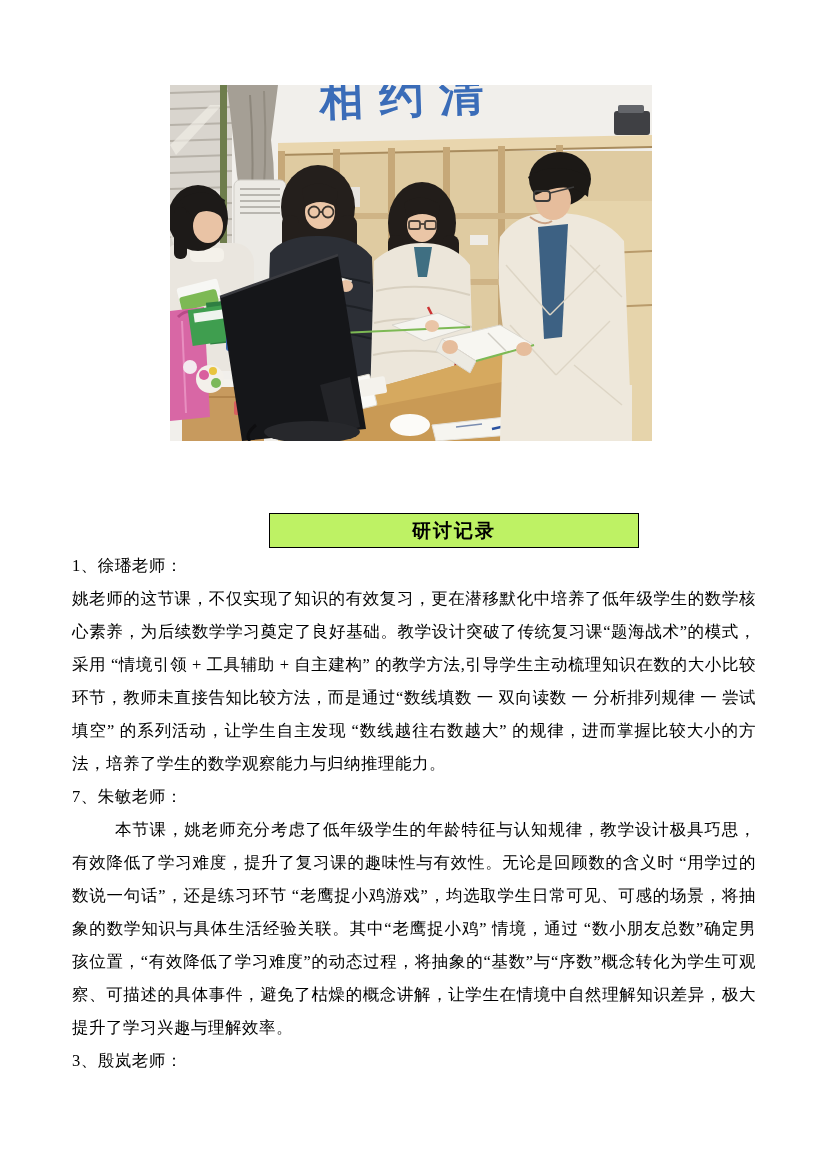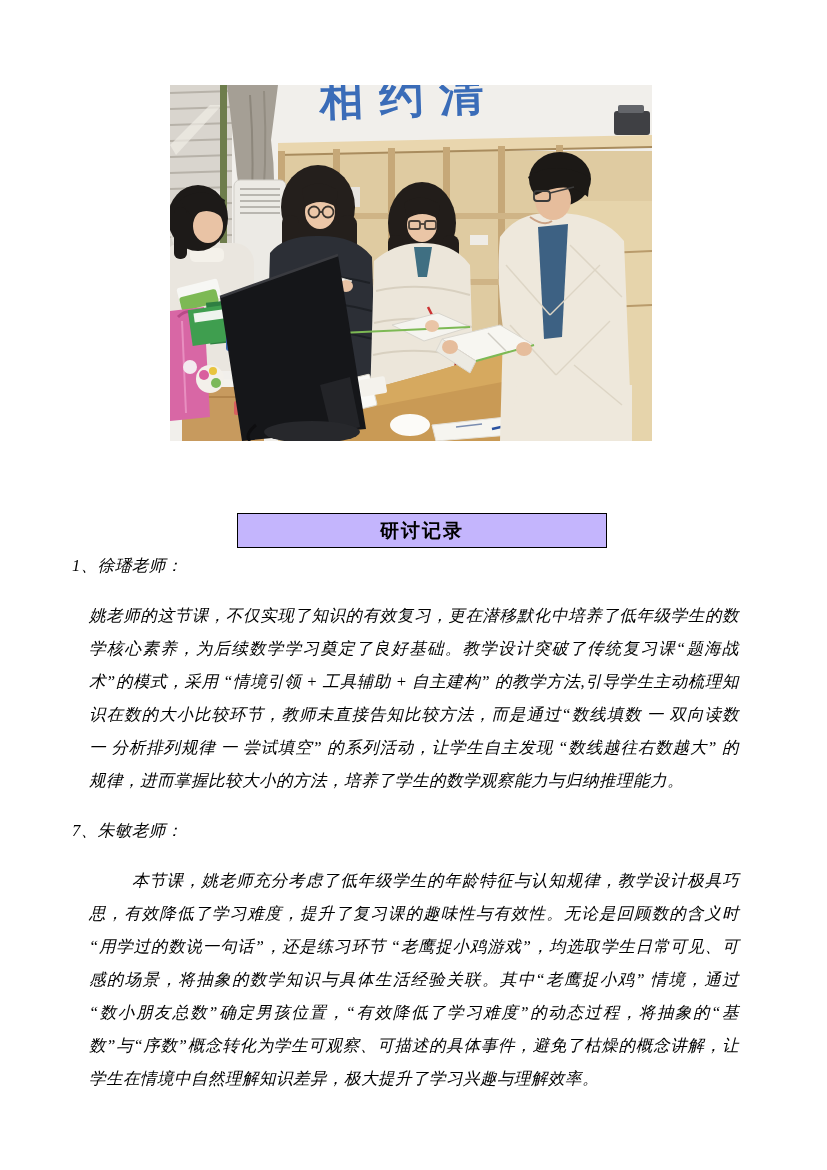--- a/index.html
+++ b/index.html
@@ -21,25 +21,25 @@
     position:absolute;left:237px;top:513px;width:370px;height:35px;
     border:1.5px solid #000;box-sizing:border-box;
     display:flex;align-items:center;justify-content:center;
   }
   .header-box .title{
     font-weight:bold;font-size:19px;letter-spacing:2px;
     font-family:"Liberation Sans","DejaVu Sans",sans-serif;
   }
   .content{
     position:absolute;left:72px;top:549px;width:684px;
-    font-size:16.5px;line-height:33px;letter-spacing:0.5px;font-style:italic;
+    font-size:16.5px;line-height:33px;letter-spacing:0.5px;
   }
   .content .sec-heading{margin:0;}
   .content p{
-    margin:17px;
+    margin:0;
     text-align:justify;
     text-justify:inter-ideograph;
   }
   .content p.indent{text-indent:2.6em;}
 </style>
 </head>
 <body>
 
 <div class="page">
 
@@ -250,28 +250,29 @@
       <g>
         <polygon points="50,212 168,170 196,344 72,356" fill="#151619"></polygon>
         <line x1="50" y1="212" x2="168" y2="170" stroke="#3a3b40" stroke-width="2.5"></line>
         <polygon points="150,300 180,292 190,342 162,350" fill="#232428"></polygon>
         <ellipse cx="142" cy="347" rx="48" ry="11" fill="#27282c"></ellipse>
         <path d="M86,340 Q74,350 80,356" stroke="#0e0e10" stroke-width="3" fill="none"></path>
       </g>
     </svg>
   </div>
 
-  <div class="header-box" style="background: #c4b5fd; border-color: rgb(0, 0, 0);">
+  <div class="header-box" style="background: #bef264; border-color: rgb(0, 0, 0); margin-left: 32px;">
     <span class="title">研讨记录</span>
   </div>
 
   <div class="content">
 
     <div class="sec-heading">1、徐璠老师：</div>
     <p>姚老师的这节课，不仅实现了知识的有效复习，更在潜移默化中培养了低年级学生的数学核心素养，为后续数学学习奠定了良好基础。教学设计突破了传统复习课“题海战术”的模式，采用 “情境引领 + 工具辅助 + 自主建构” 的教学方法,引导学生主动梳理知识在数的大小比较环节，教师未直接告知比较方法，而是通过“数线填数 一 双向读数 一 分析排列规律 一 尝试填空” 的系列活动，让学生自主发现 “数线越往右数越大” 的规律，进而掌握比较大小的方法，培养了学生的数学观察能力与归纳推理能力。</p>
 
     <div class="sec-heading">7、朱敏老师：</div>
     <p class="indent">本节课，姚老师充分考虑了低年级学生的年龄特征与认知规律，教学设计极具巧思，有效降低了学习难度，提升了复习课的趣味性与有效性。无论是回顾数的含义时 “用学过的数说一句话”，还是练习环节 “老鹰捉小鸡游戏”，均选取学生日常可见、可感的场景，将抽象的数学知识与具体生活经验关联。其中“老鹰捉小鸡” 情境，通过 “数小朋友总数”确定男孩位置，“有效降低了学习难度”的动态过程，将抽象的“基数”与“序数”概念转化为学生可观察、可描述的具体事件，避免了枯燥的概念讲解，让学生在情境中自然理解知识差异，极大提升了学习兴趣与理解效率。</p>
 
+    <div class="sec-heading">3、殷岚老师：</div>
     <p class="indent"></p>
 
   </div>
 </div>
 
 </body></html>

